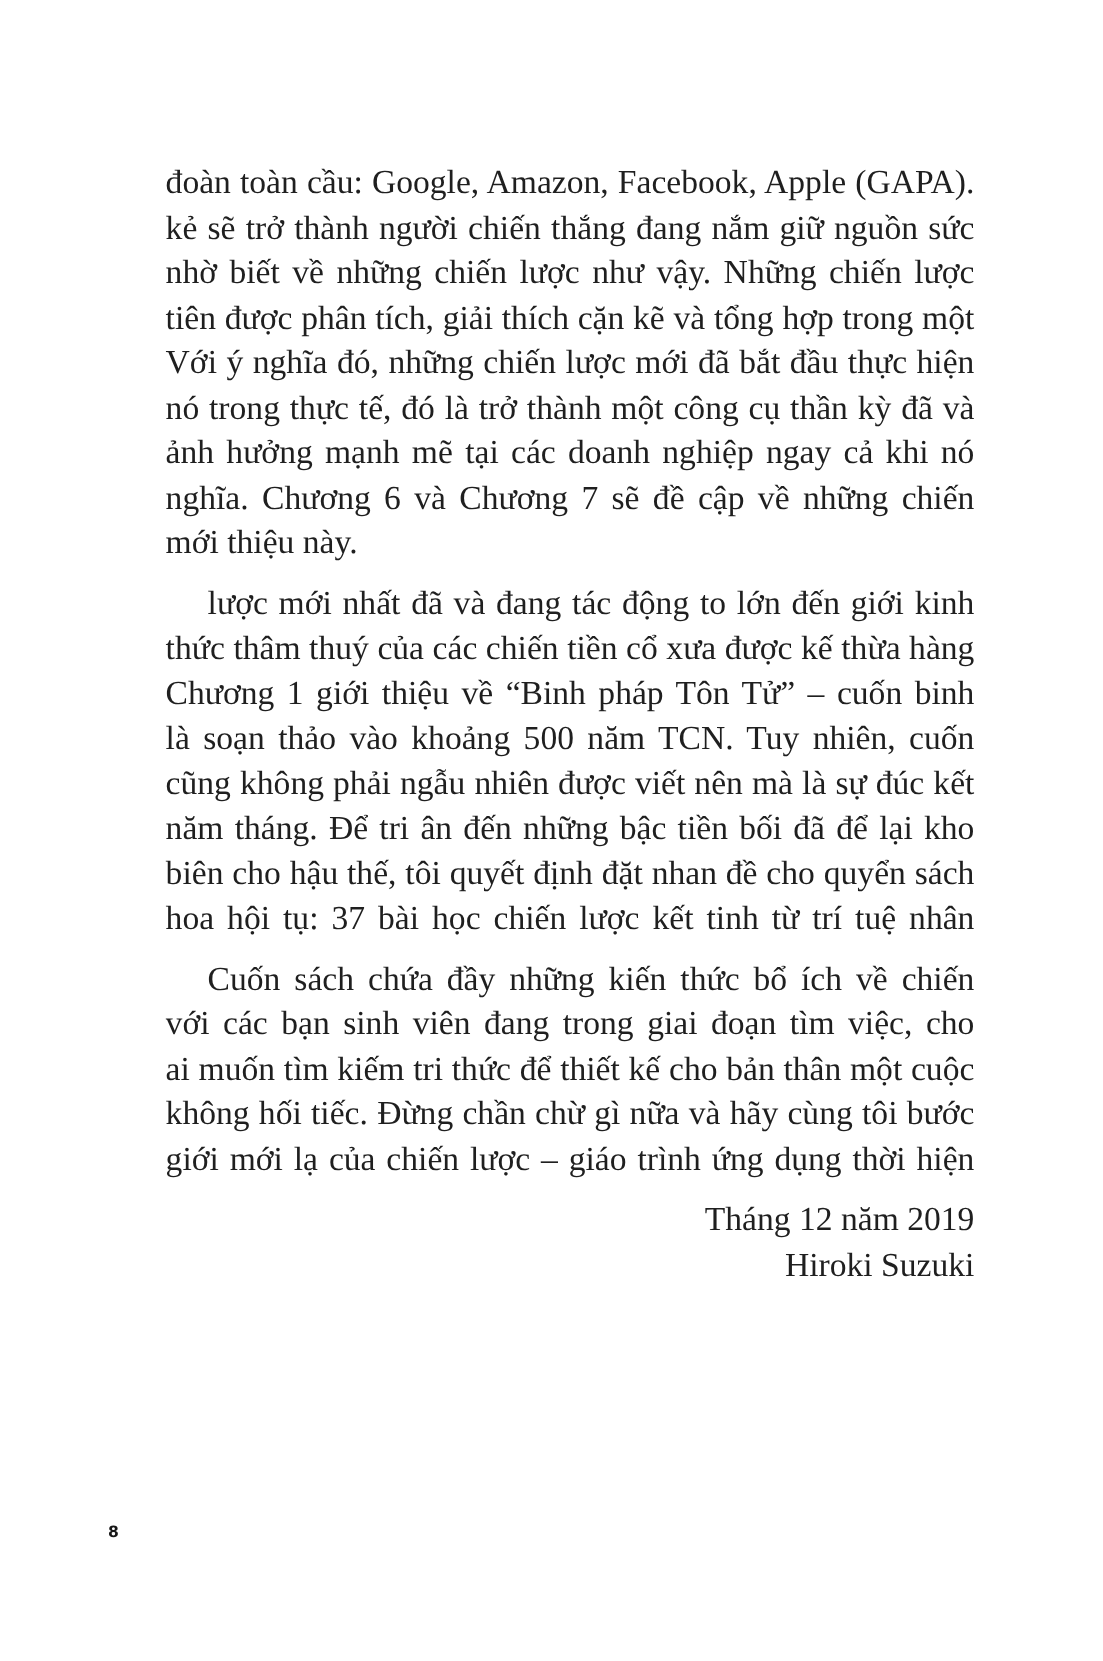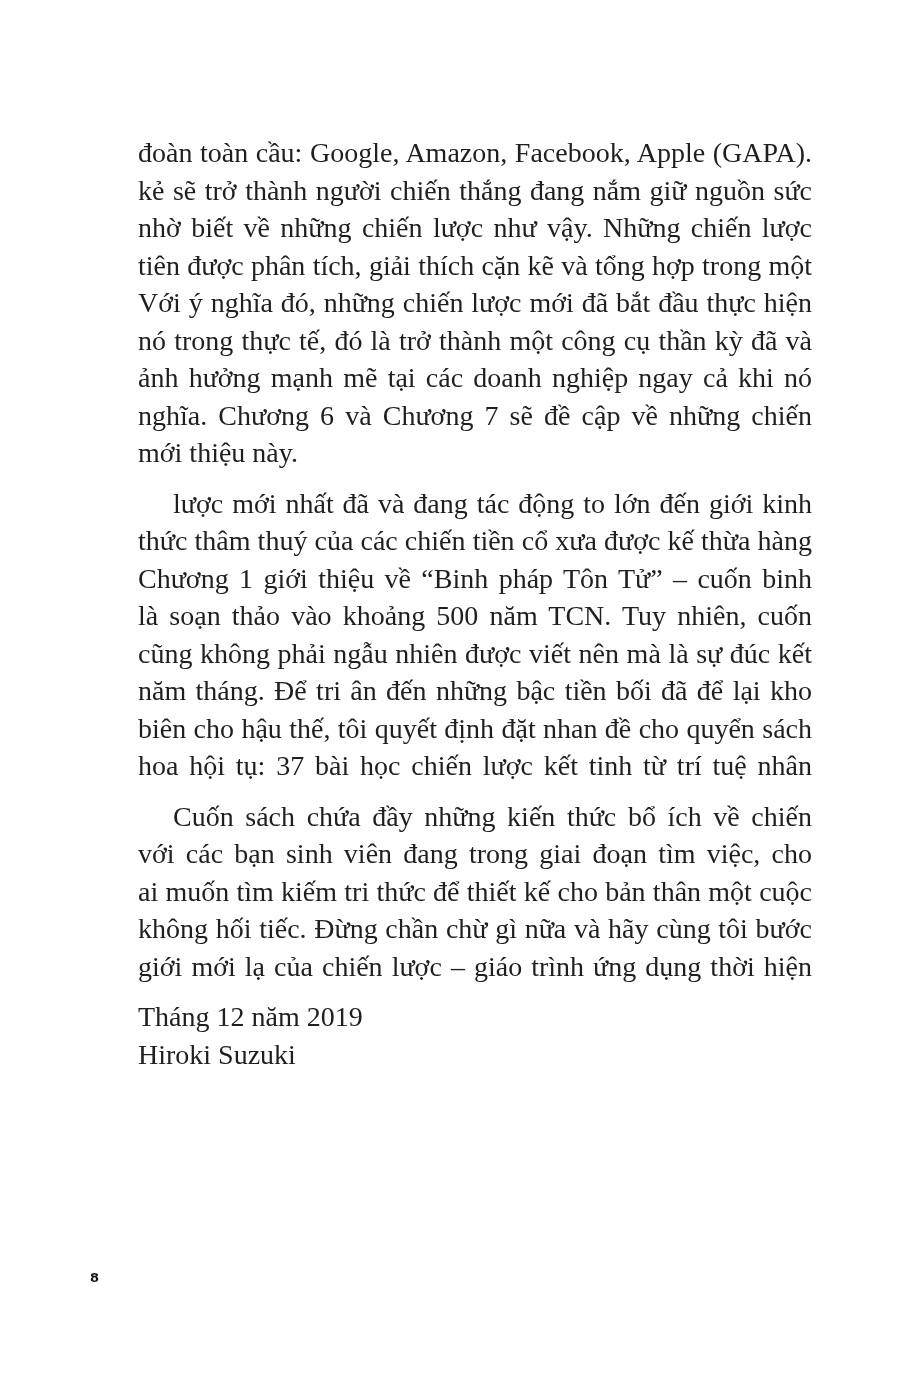--- a/index.html
+++ b/index.html
@@ -36,20 +36,21 @@
     white-space: normal;
   }
   .line.last {
     text-align-last: left;
   }
   .para.indent .line:first-child {
     text-indent: 35px;
   }
   .signature {
     margin-top: 13px;
+    text-align: right;
   }
   .sig-line {
     height: 37.5px;
     line-height: 37.5px;
   }
   .page-number {
     position: absolute;
     left: 90px;
     top: 1271px;
     font-family: "DejaVu Sans", sans-serif;

